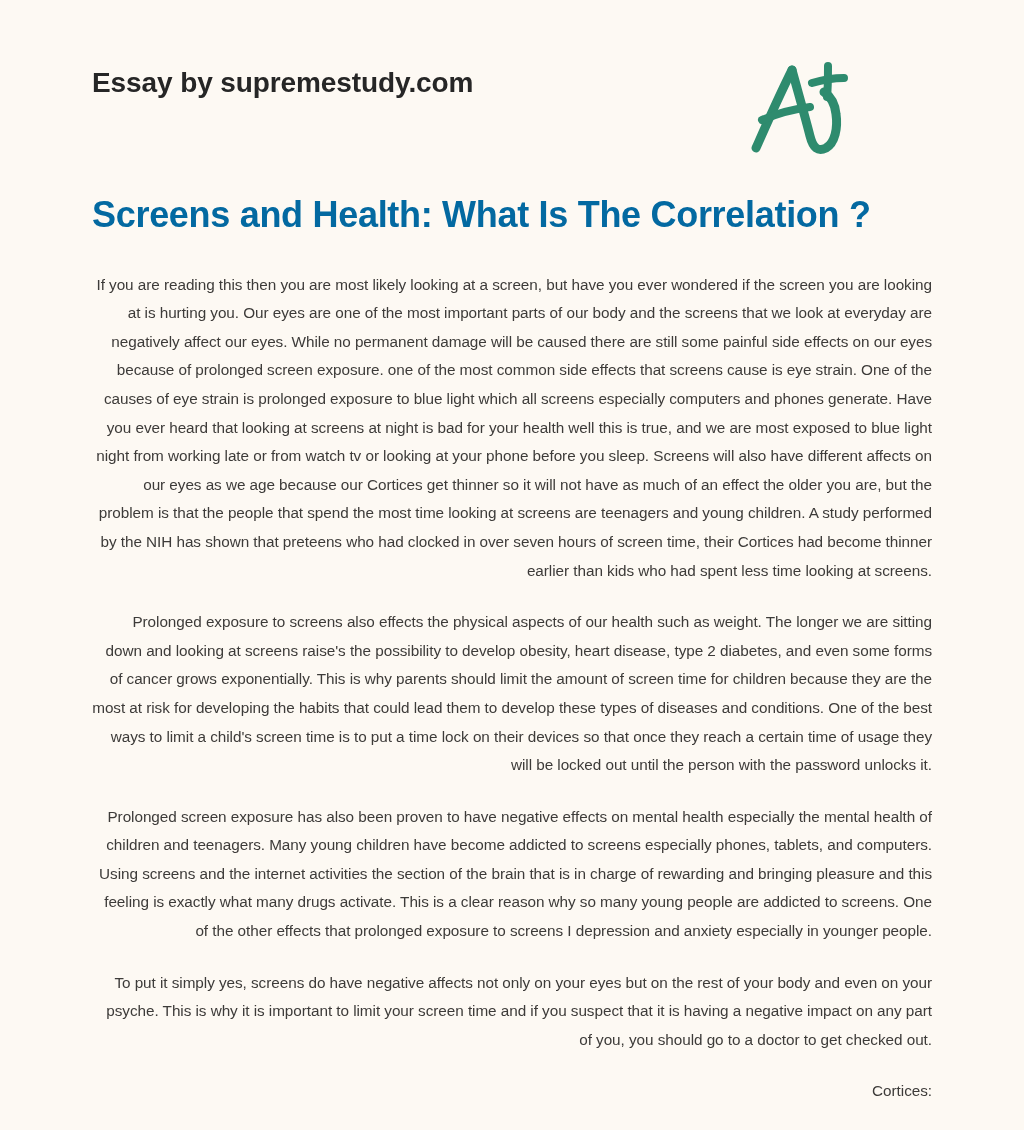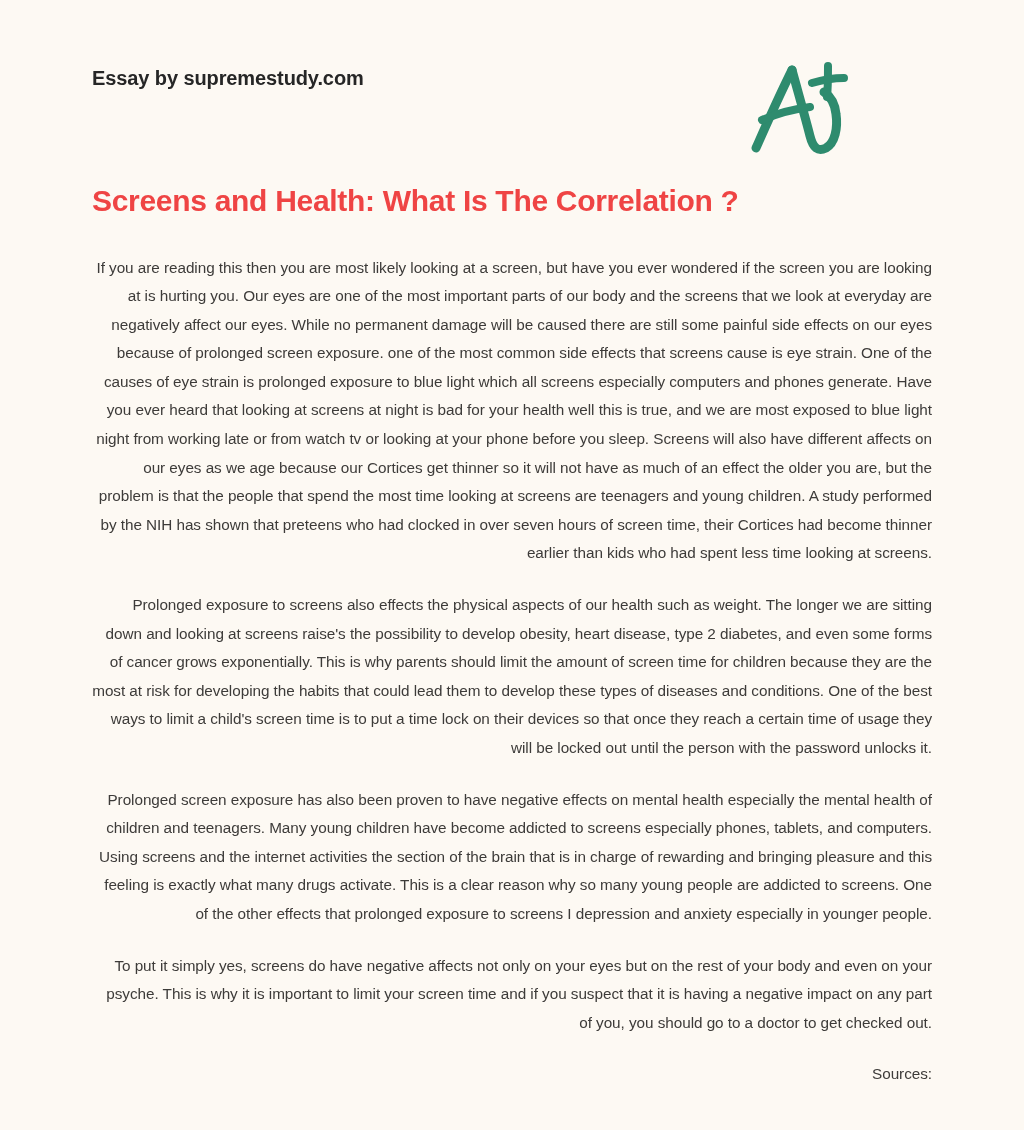--- a/index.html
+++ b/index.html
@@ -22,21 +22,21 @@
     box-sizing: border-box;
     padding: 0 92px;
   }
 
   
   .header {
     position: relative;
     padding-top: 66px;
   }
   .brand-line {
-    font-size: 20px;
+    font-size: 28px;
     font-weight: bold;
     color: #262626;
     letter-spacing: -0.1px;
     line-height: 1.2;
   }
   .source-line {
     margin-top: 21px;
     font-size: 14.5px;
     line-height: 1.2;
     color: #7c7a78;
@@ -61,23 +61,23 @@
   .logo svg {
     display: block;
     width: 120px;
     height: 110px;
   }
 
   
   .title {
     margin: 0;
     padding-top: 92px;
-    font-size: 30px;
+    font-size: 36px;
     font-weight: bold;
-    color: #ef4444;
+    color: #0369a1;
     letter-spacing: -0.3px;
     line-height: 1.25;
   }
 
   
   .body-copy {
     padding-top: 34px;
   }
   .body-copy p {
     margin: 0 0 23px 0;
@@ -122,17 +122,17 @@
   </div>
 
   <h1 class="title">Screens and Health: What Is The Correlation ?</h1>
 
   <div class="body-copy">
     <p>If you are reading this then you are most likely looking at a screen, but have you ever wondered if the screen you are looking at is hurting you. Our eyes are one of the most important parts of our body and the screens that we look at everyday are negatively affect our eyes. While no permanent damage will be caused there are still some painful side effects on our eyes because of prolonged screen exposure. one of the most common side effects that screens cause is eye strain. One of the causes of eye strain is prolonged exposure to blue light which all screens especially computers and phones generate. Have you ever heard that looking at screens at night is bad for your health well this is true, and we are most exposed to blue light night from working late or from watch tv or looking at your phone before you sleep. Screens will also have different affects on our eyes as we age because our Cortices get thinner so it will not have as much of an effect the older you are, but the problem is that the people that spend the most time looking at screens are teenagers and young children. A study performed by the NIH has shown that preteens who had clocked in over seven hours of screen time, their Cortices had become thinner earlier than kids who had spent less time looking at screens.</p>
     <p>Prolonged exposure to screens also effects the physical aspects of our health such as weight. The longer we are sitting down and looking at screens raise's the possibility to develop obesity, heart disease, type 2 diabetes, and even some forms of cancer grows exponentially. This is why parents should limit the amount of screen time for children because they are the most at risk for developing the habits that could lead them to develop these types of diseases and conditions. One of the best ways to limit a child's screen time is to put a time lock on their devices so that once they reach a certain time of usage they will be locked out until the person with the password unlocks it.</p>
     <p>Prolonged screen exposure has also been proven to have negative effects on mental health especially the mental health of children and teenagers. Many young children have become addicted to screens especially phones, tablets, and computers. Using screens and the internet activities the section of the brain that is in charge of rewarding and bringing pleasure and this feeling is exactly what many drugs activate. This is a clear reason why so many young people are addicted to screens. One of the other effects that prolonged exposure to screens I depression and anxiety especially in younger people.</p>
     <p>To put it simply yes, screens do have negative affects not only on your eyes but on the rest of your body and even on your psyche. This is why it is important to limit your screen time and if you suspect that it is having a negative impact on any part of you, you should go to a doctor to get checked out.</p>
 
-    <p class="sources-label">Sources:</p>
+    <p class="sources-label">Cortices:</p>
 
   </div>
 
 </div>
 
 </body></html>

